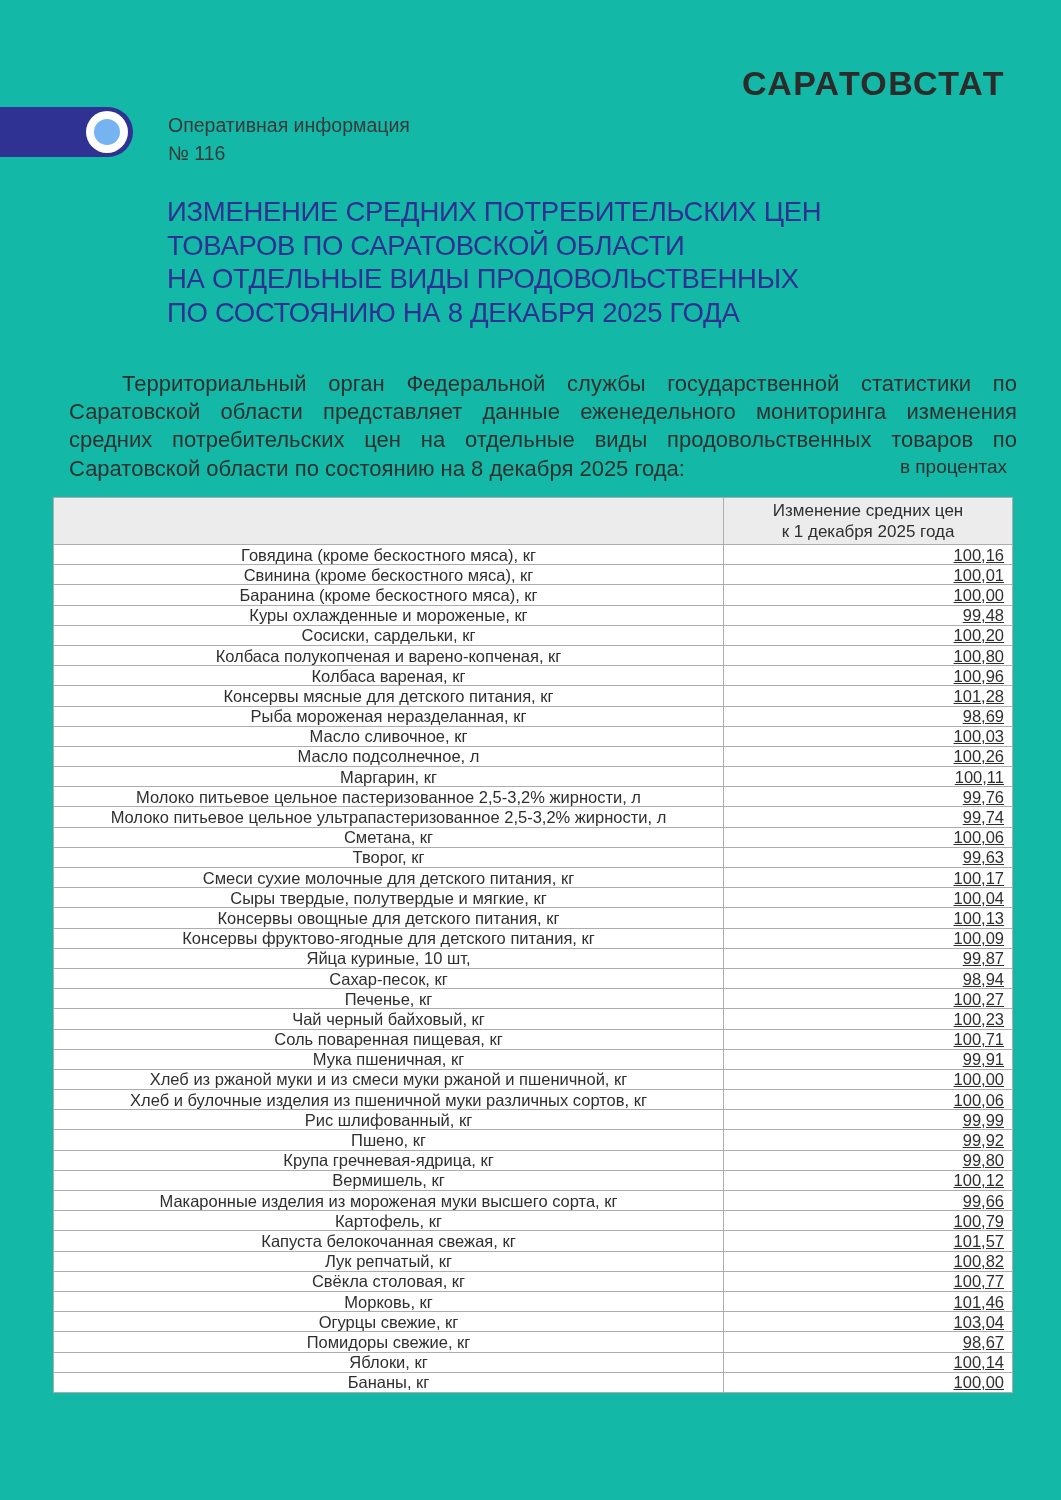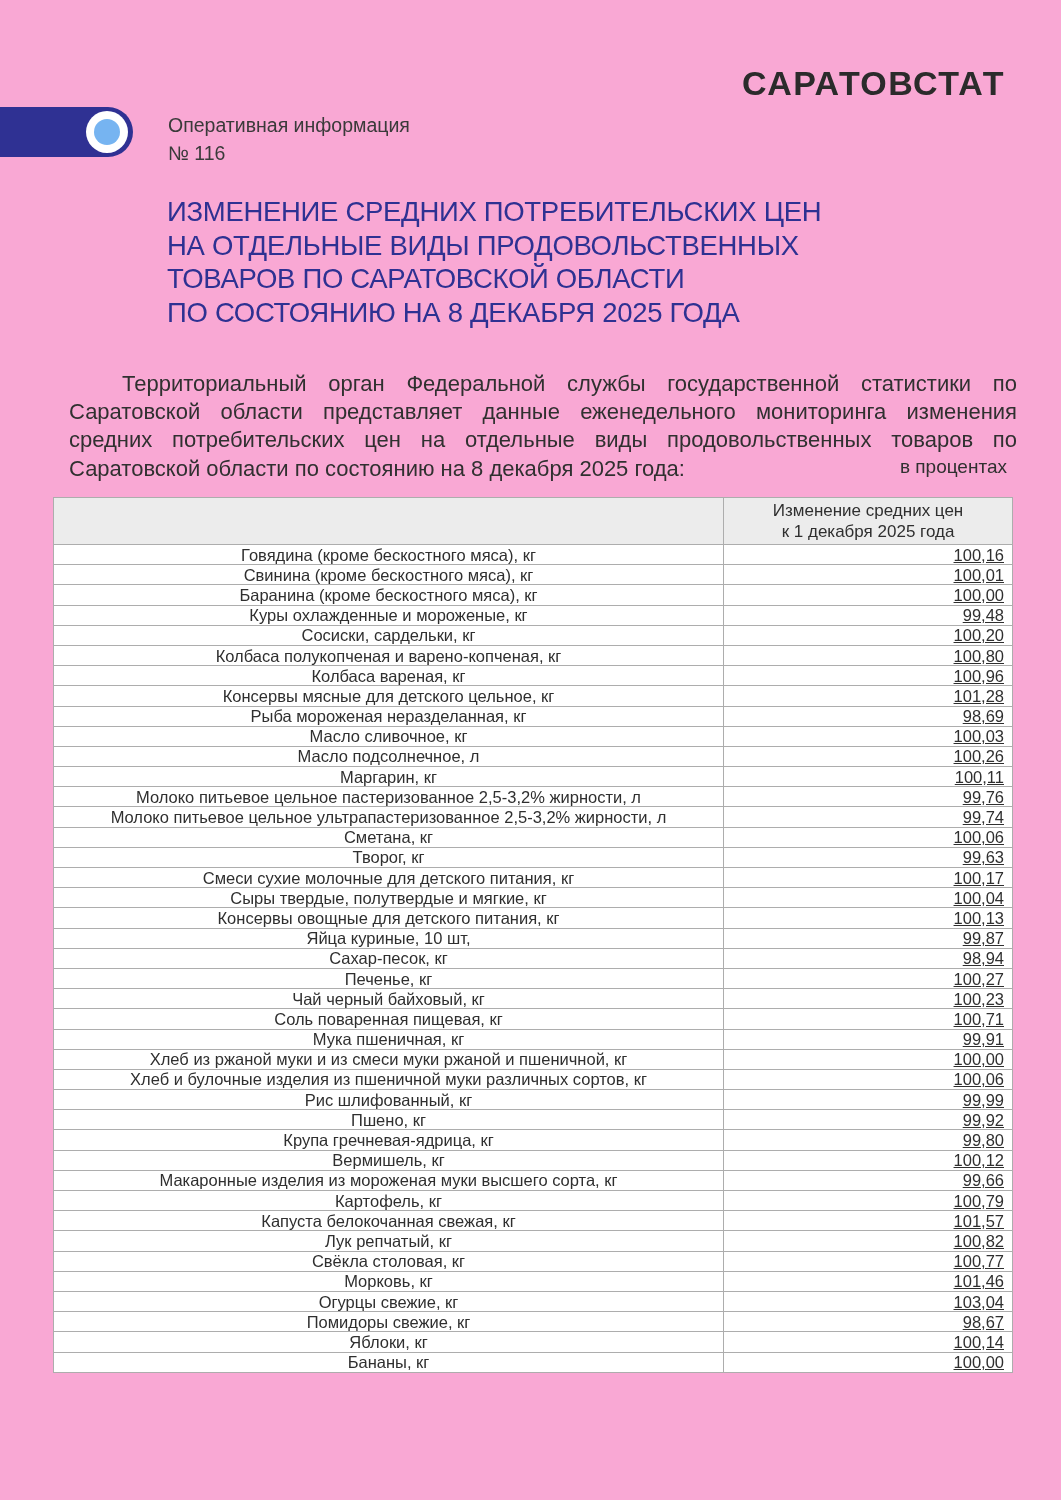--- a/index.html
+++ b/index.html
@@ -3,21 +3,21 @@
 <meta charset="utf-8">
 <style>
   html, body { margin: 0; padding: 0; background: #ffffff; }
   body {
     width: 1061px; height: 1500px;
     font-family: "Liberation Sans", sans-serif;
     color: #333333;
     position: relative;
     overflow: hidden;
   }
-  .page { position: absolute; inset: 0; background: #f9a8d4; }
+  .page { position: absolute; inset: 0; background: #14b8a6; }
 
   
   .brand {
     position: absolute; top: 64px; right: 56px;
     font-size: 34px; font-weight: 700; letter-spacing: 1.5px;
     color: #2b2b2b; white-space: nowrap;
   }
 
   
   .logo-bar {
@@ -101,22 +101,22 @@
     </div>
   </div>
 
   <div class="info-block">
     <div>Оперативная информация</div>
     <div>№ 116</div>
   </div>
 
   <div class="doc-title">
     <div>ИЗМЕНЕНИЕ СРЕДНИХ ПОТРЕБИТЕЛЬСКИХ ЦЕН</div>
+    <div>ТОВАРОВ ПО САРАТОВСКОЙ ОБЛАСТИ</div>
     <div>НА ОТДЕЛЬНЫЕ ВИДЫ ПРОДОВОЛЬСТВЕННЫХ</div>
-    <div>ТОВАРОВ ПО САРАТОВСКОЙ ОБЛАСТИ</div>
     <div>ПО СОСТОЯНИЮ НА 8 ДЕКАБРЯ 2025 ГОДА</div>
   </div>
 
   <p class="intro">Территориальный орган Федеральной службы государственной статистики по Саратовской области представляет данные еженедельного мониторинга изменения средних потребительских цен на отдельные виды продовольственных товаров по Саратовской области по состоянию на 8 декабря 2025 года:</p>
 
   <div class="units-note">в процентах</div>
 
   <table class="price-table">
     <colgroup>
       <col class="c-product">
@@ -154,21 +154,21 @@
         </tr>
         <tr>
           <td class="product">Колбаса полукопченая и варено-копченая, кг</td>
           <td class="value">100,80</td>
         </tr>
         <tr>
           <td class="product">Колбаса вареная, кг</td>
           <td class="value">100,96</td>
         </tr>
         <tr>
-          <td class="product">Консервы мясные для детского цельное, кг</td>
+          <td class="product">Консервы мясные для детского питания, кг</td>
           <td class="value">101,28</td>
         </tr>
         <tr>
           <td class="product">Рыба мороженая неразделанная, кг</td>
           <td class="value">98,69</td>
         </tr>
         <tr>
           <td class="product">Масло сливочное, кг</td>
           <td class="value">100,03</td>
         </tr>
@@ -202,20 +202,24 @@
         </tr>
         <tr>
           <td class="product">Сыры твердые, полутвердые и мягкие, кг</td>
           <td class="value">100,04</td>
         </tr>
         <tr>
           <td class="product">Консервы овощные для детского питания, кг</td>
           <td class="value">100,13</td>
         </tr>
         <tr>
+          <td class="product">Консервы фруктово-ягодные для детского питания, кг</td>
+          <td class="value">100,09</td>
+        </tr>
+        <tr>
           <td class="product">Яйца куриные, 10 шт,</td>
           <td class="value">99,87</td>
         </tr>
         <tr>
           <td class="product">Сахар-песок, кг</td>
           <td class="value">98,94</td>
         </tr>
         <tr>
           <td class="product">Печенье, кг</td>
           <td class="value">100,27</td>

